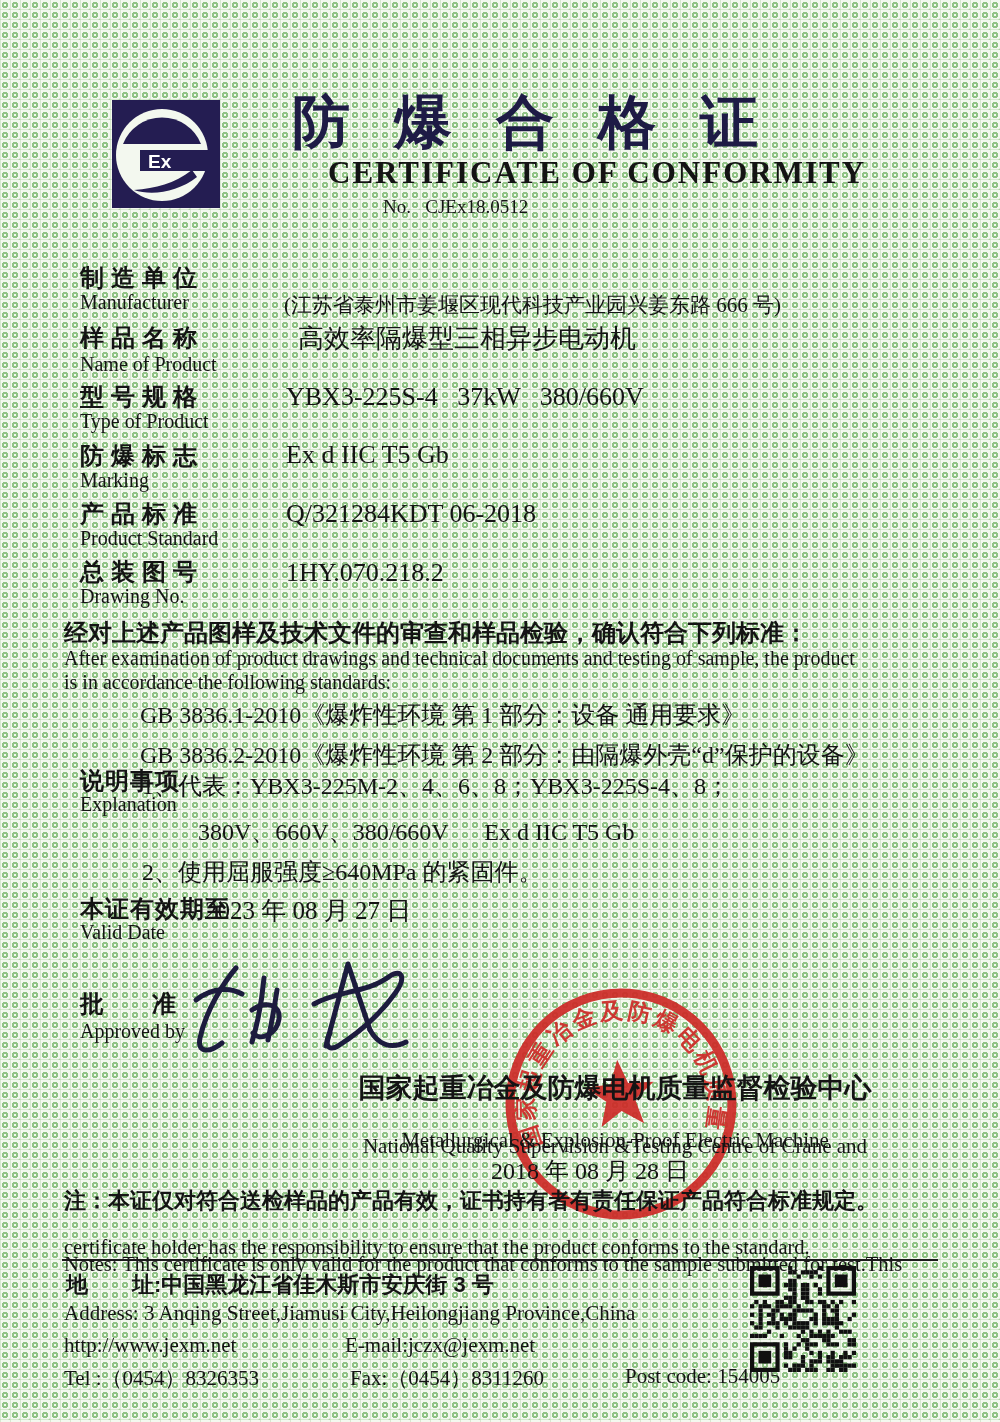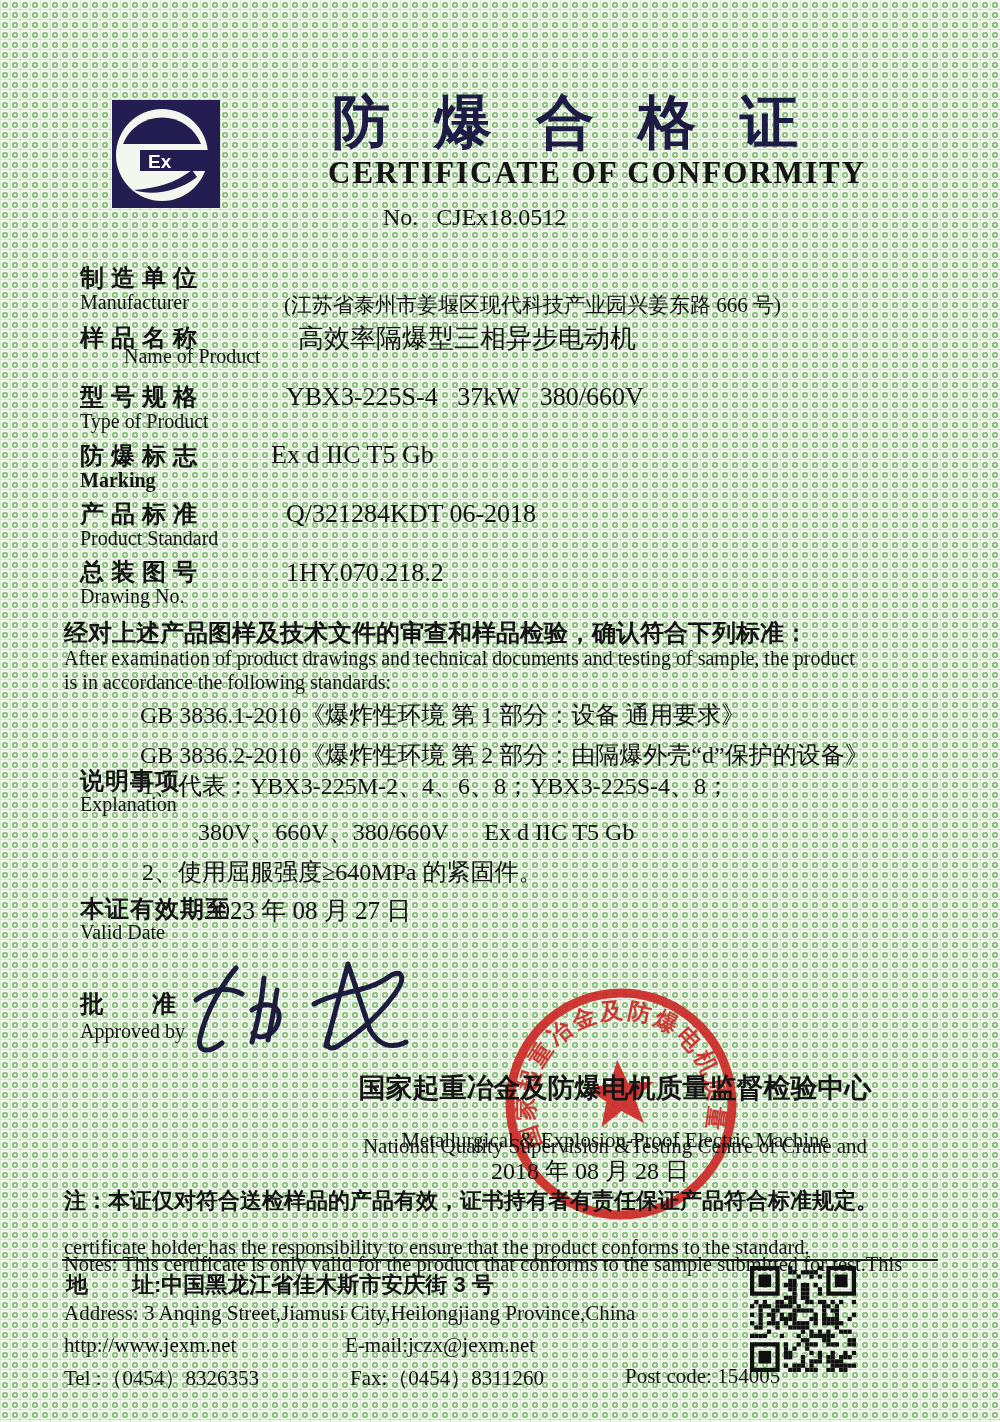--- a/index.html
+++ b/index.html
@@ -12,23 +12,23 @@
       radial-gradient(circle at 10px 10px, rgba(140,192,128,.55) 1.3px, rgba(140,192,128,0) 1.8px),
       linear-gradient(0deg, rgba(168,208,156,.38) 1px, transparent 1px),
       linear-gradient(90deg, rgba(168,208,156,.38) 1px, transparent 1px);
     background-size:10px 10px,10px 10px,10px 10px,10px 10px;
   }
   .abs{position:absolute;}
   .zh-label{font-family:"Liberation Sans","DejaVu Sans",sans-serif;font-weight:bold;font-size:24px;letter-spacing:7px;white-space:nowrap;z-index:2;}
   .en-label{font-size:20px;white-space:nowrap;z-index:2;}
   .value{font-size:26px;white-space:pre;z-index:2;}
   .value-sm{font-size:21px;white-space:pre;z-index:2;}
-  .title-zh{font-family:"Liberation Sans","DejaVu Sans",sans-serif;font-weight:bold;font-size:58px;letter-spacing:44px;color:#1e1b45;white-space:nowrap;z-index:2;margin-left:40px;}
+  .title-zh{font-family:"Liberation Sans","DejaVu Sans",sans-serif;font-weight:bold;font-size:58px;letter-spacing:44px;color:#1e1b45;white-space:nowrap;z-index:2;}
   .title-en{font-size:31px;letter-spacing:2px;font-weight:bold;white-space:nowrap;z-index:2;}
-  .cert-no{font-size:24px;white-space:pre;z-index:2;margin-top:8px;}
+  .cert-no{font-size:19px;white-space:pre;z-index:2;}
   .para-zh{font-family:"Liberation Sans","DejaVu Sans",sans-serif;font-weight:bold;font-size:24px;white-space:nowrap;z-index:2;}
   .para-en{font-size:20px;white-space:nowrap;z-index:2;}
   .std{font-size:24px;white-space:nowrap;z-index:2;}
   .org-zh{font-family:"Liberation Sans","DejaVu Sans",sans-serif;font-weight:bold;font-size:27px;white-space:nowrap;z-index:2;}
   .org-en{font-size:21px;white-space:nowrap;z-index:2;}
   .notes-zh{font-family:"Liberation Sans","DejaVu Sans",sans-serif;font-weight:bold;font-size:22px;white-space:nowrap;z-index:2;}
   .foot{font-size:21px;white-space:pre;z-index:2;}
   .foot-zh{font-family:"Liberation Sans","DejaVu Sans",sans-serif;font-weight:bold;font-size:22px;white-space:pre;z-index:2;}
   .rule{position:absolute;left:62px;top:1259px;width:876px;height:2px;background:#1a1a1a;z-index:2;}
   .stamp{position:absolute;left:500px;top:983px;width:242px;height:242px;transform:rotate(-5deg);opacity:.92;z-index:1;}
@@ -53,30 +53,30 @@
 
   <div class="abs title-zh" style="left:292px;top:84px;">防爆合格证</div>
   <div class="abs title-en" style="left:328px;top:155px;">CERTIFICATE OF CONFORMITY</div>
   <div class="abs cert-no" style="left:383px;top:196px;">No.   CJEx18.0512</div>
 
   <div class="abs zh-label" style="left:80px;top:262px;">制造单位</div>
   <div class="abs en-label" style="left:80px;top:291px;">Manufacturer</div>
   <div class="abs value-sm" style="left:284px;top:291px;">(江苏省泰州市姜堰区现代科技产业园兴姜东路 666 号)</div>
 
   <div class="abs zh-label" style="left:80px;top:322px;">样品名称</div>
-  <div class="abs en-label" style="left:80px;top:345px;padding-left:44px;">Name of Product</div>
+  <div class="abs en-label" style="left:80px;top:353px;">Name of Product</div>
   <div class="abs value" style="left:286px;top:321px;margin-left:12px;">高效率隔爆型三相异步电动机</div>
 
   <div class="abs zh-label" style="left:80px;top:381px;">型号规格</div>
   <div class="abs en-label" style="left:80px;top:410px;">Type of Product</div>
   <div class="abs value" style="left:286px;top:382px;">YBX3-225S-4   37kW   380/660V</div>
 
   <div class="abs zh-label" style="left:80px;top:440px;">防爆标志</div>
-  <div class="abs en-label" style="left:80px;top:469px;font-weight:bold;">Marking</div>
-  <div class="abs value" style="left:271px;top:440px;">Ex d IIC T5 Gb</div>
+  <div class="abs en-label" style="left:80px;top:469px;">Marking</div>
+  <div class="abs value" style="left:286px;top:440px;">Ex d IIC T5 Gb</div>
 
   <div class="abs zh-label" style="left:80px;top:498px;">产品标准</div>
   <div class="abs en-label" style="left:80px;top:527px;">Product Standard</div>
   <div class="abs value" style="left:286px;top:499px;">Q/321284KDT 06-2018</div>
 
   <div class="abs zh-label" style="left:80px;top:556px;">总装图号</div>
   <div class="abs en-label" style="left:80px;top:585px;">Drawing No.</div>
   <div class="abs value" style="left:286px;top:558px;">1HY.070.218.2</div>
 
   <div class="abs para-zh" style="left:64px;top:617px;">经对上述产品图样及技术文件的审查和样品检验，确认符合下列标准：</div>

